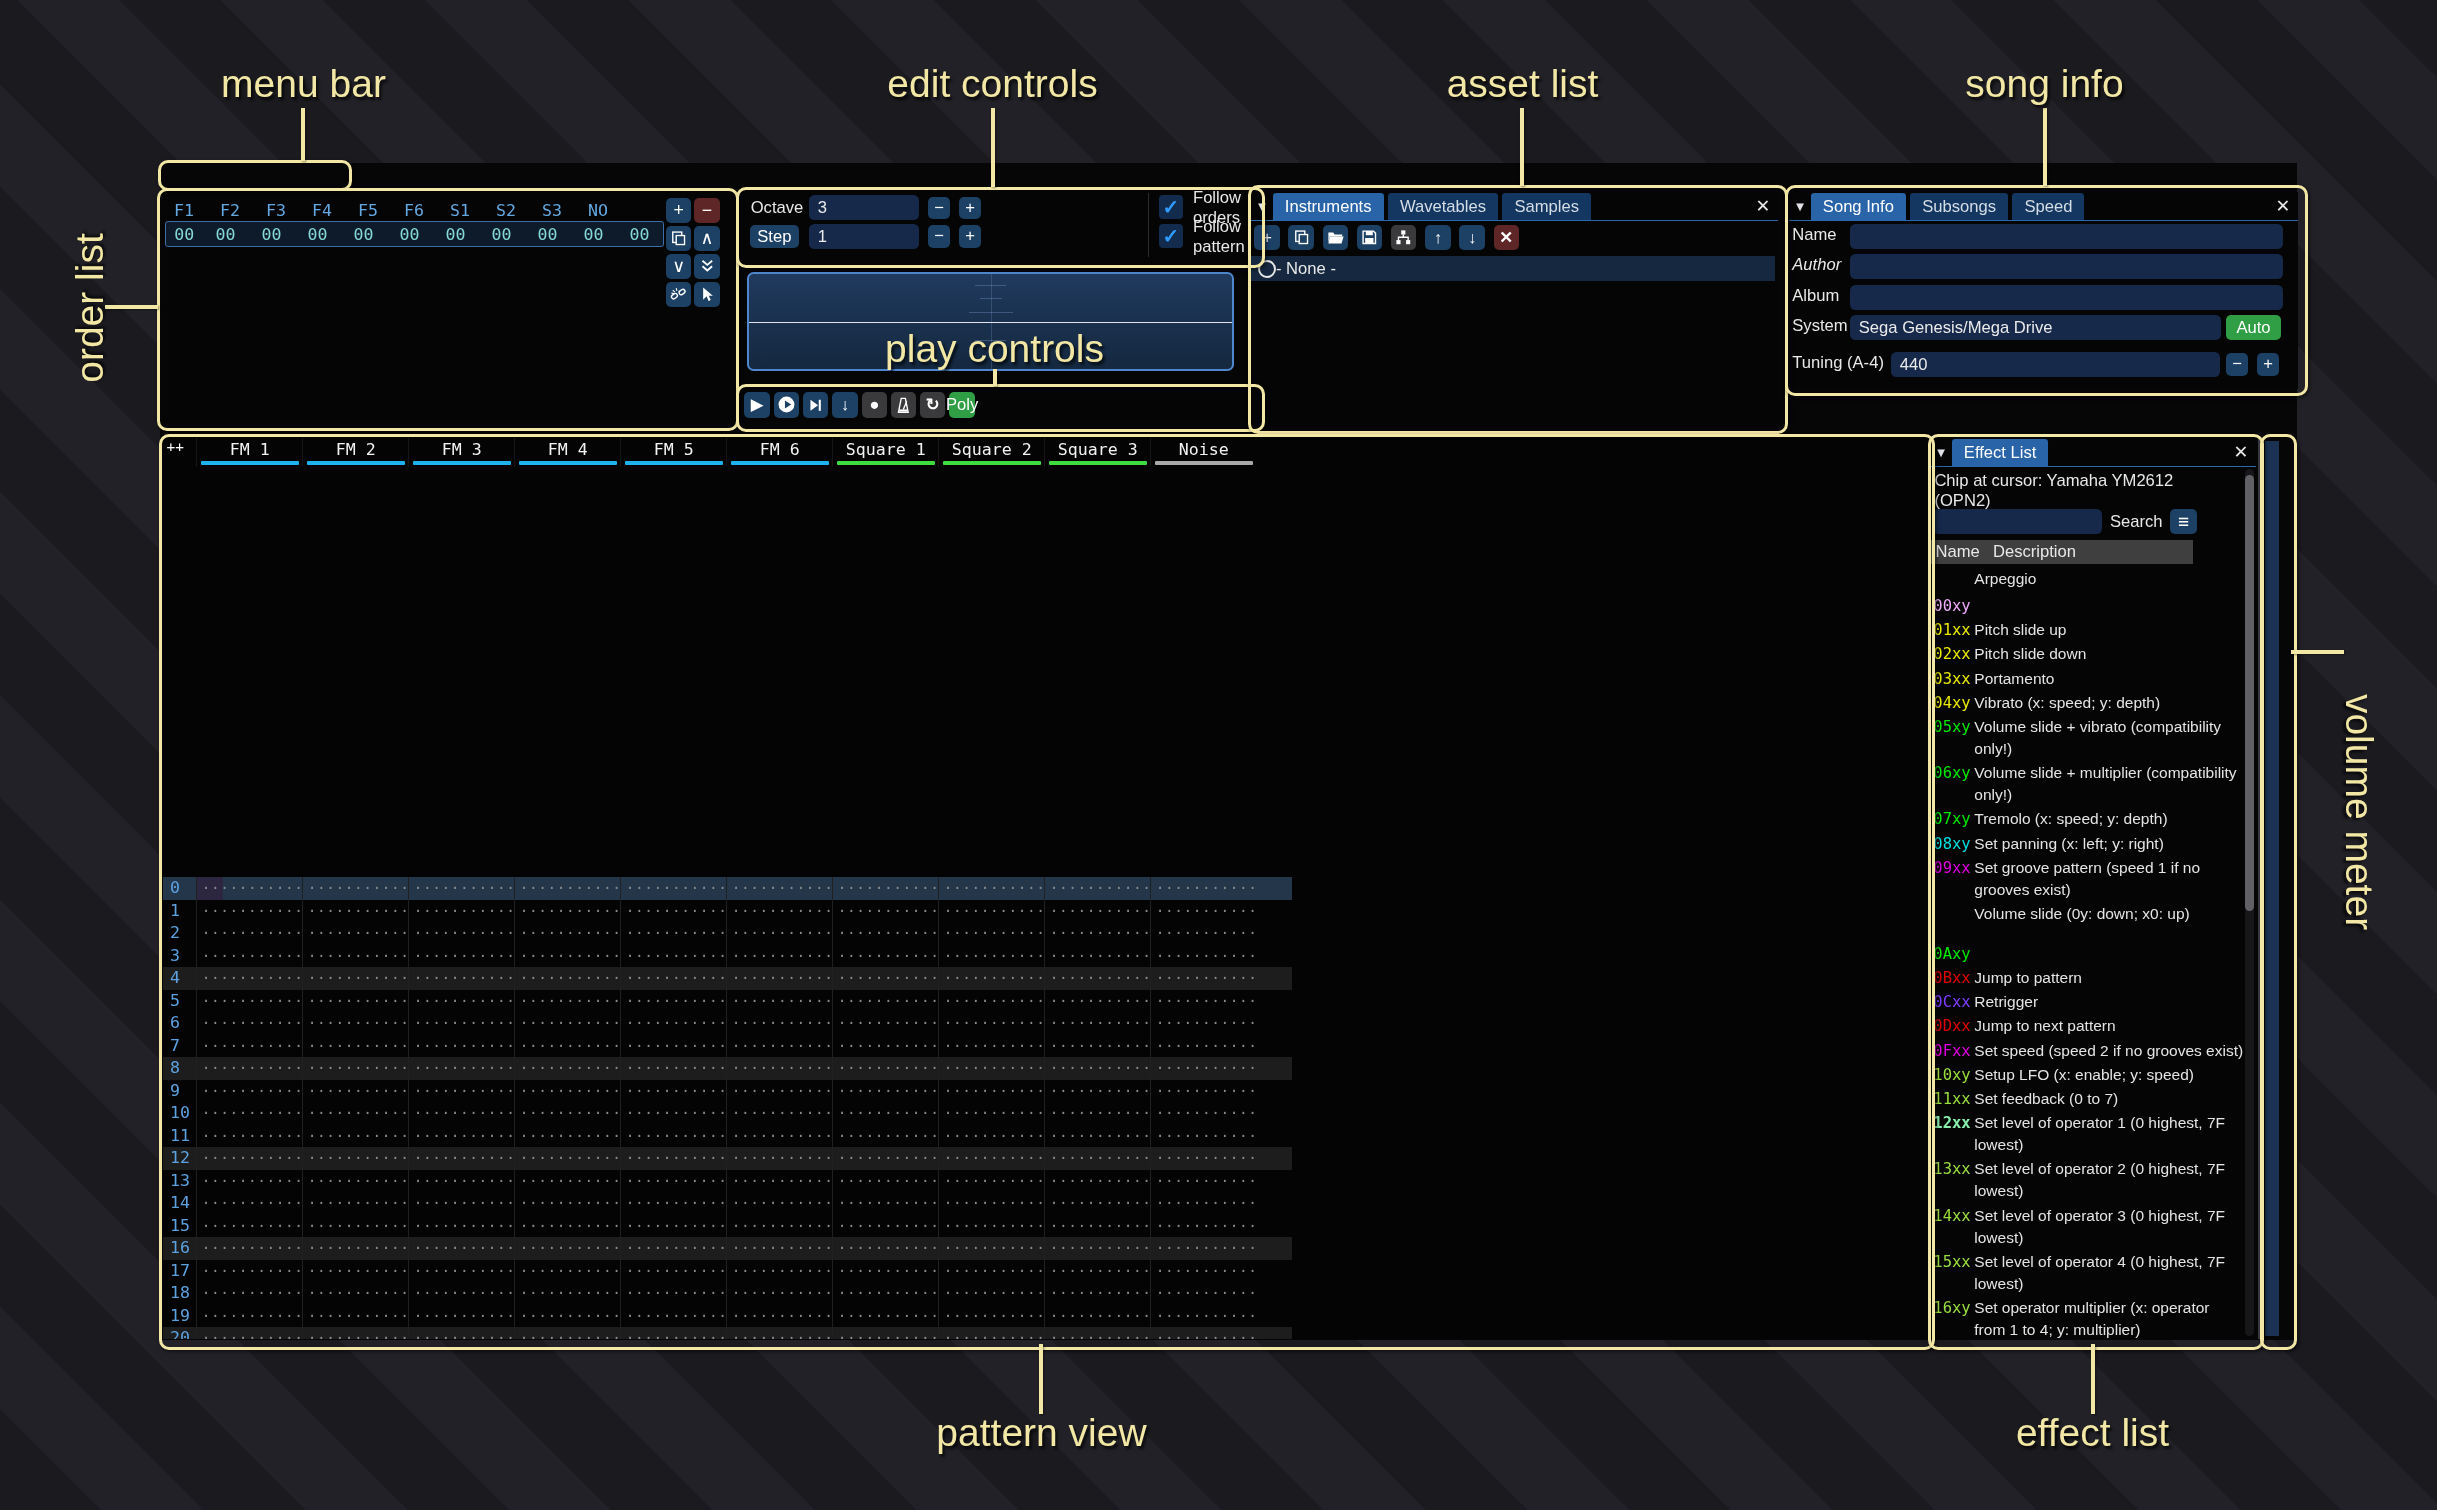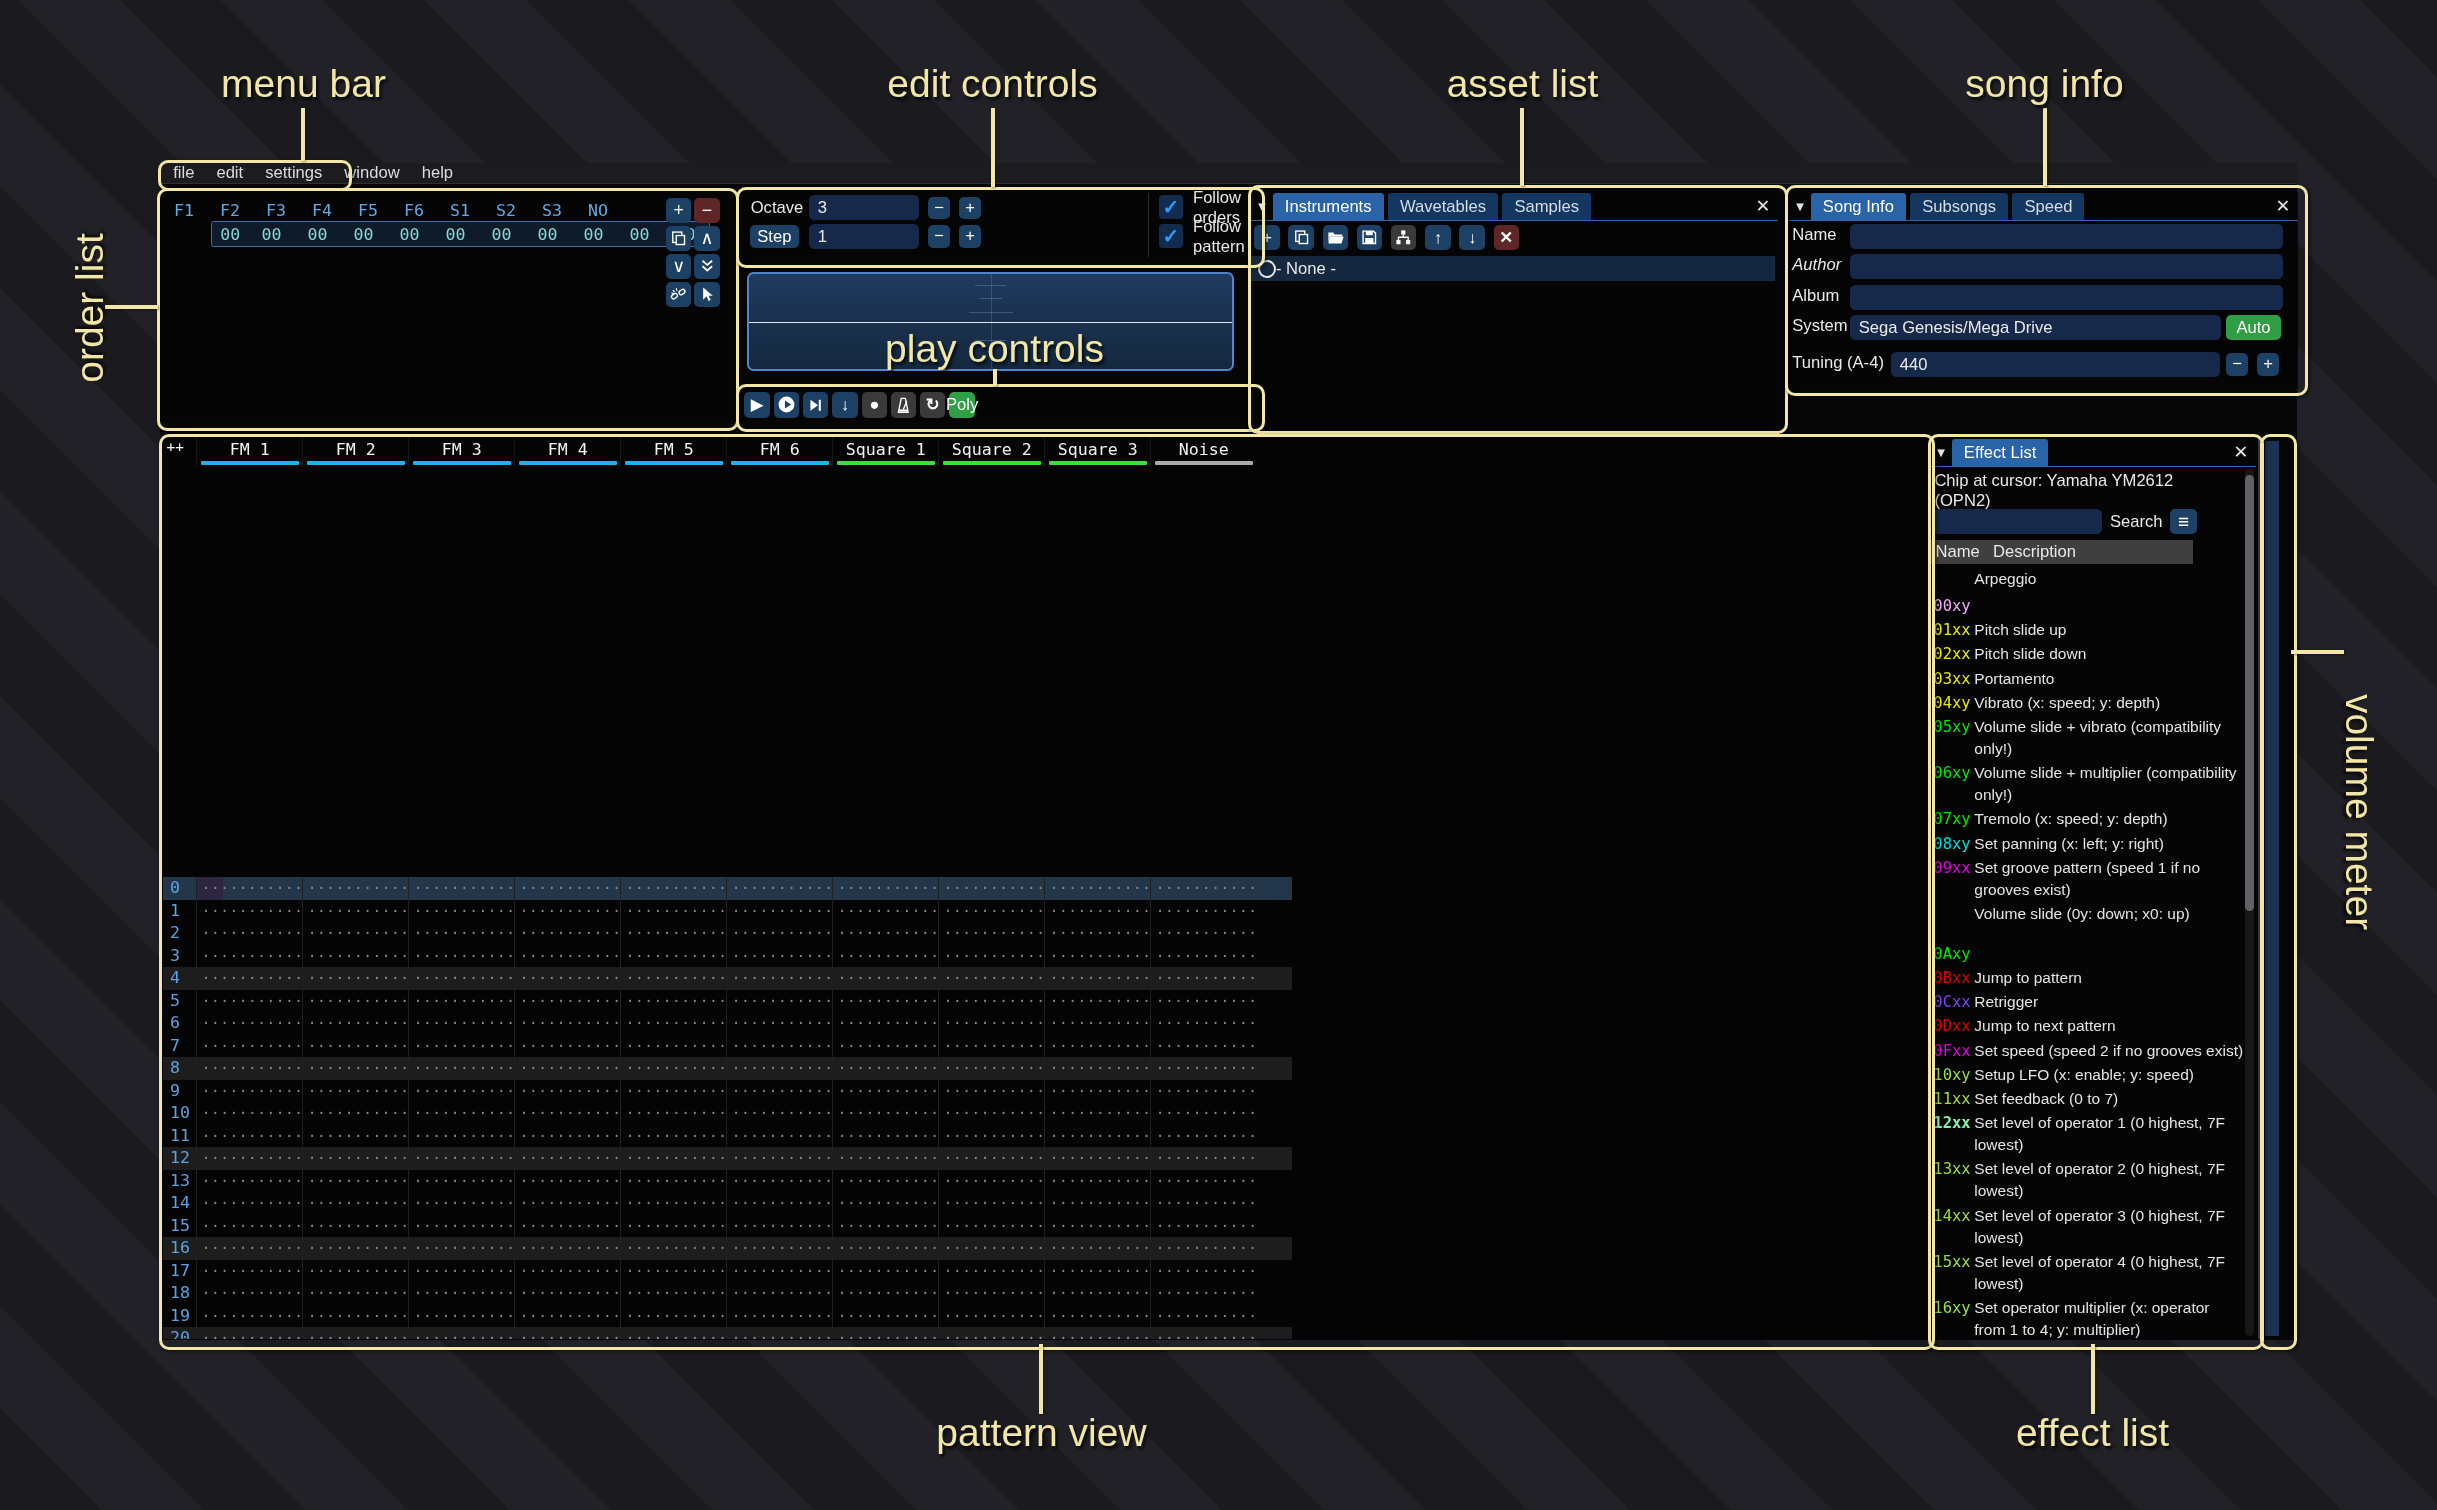--- a/index.html
+++ b/index.html
@@ -25,21 +25,21 @@
   .chk{width:24px;height:24px;border-radius:3.9px;background:#132c4e;display:flex;align-items:center;justify-content:center;color:#2f9bff;font-size:20px;font-weight:bold;}
   .lbl{color:#e8e8e8;font-size:16.6px;}
   .mono{font-family:"DejaVu Sans Mono",monospace;}
   svg{display:block;}
   
   #orders{position:absolute;left:1.1px;top:29px;width:569px;height:230px;background:#050505;}
   #ord-head{position:absolute;left:0;top:8.8px;display:flex;}
   #ord-head .spacer{width:41px;}
   .ocol{width:46px;text-align:center;color:#63a8e0;font-size:16.6px;}
   #ord-row{position:absolute;left:4.4px;top:29px;width:497px;height:24px;border:1.1px solid #3d6ea8;border-radius:2.8px;
-    background:#0e1b2b;display:flex;align-items:center;margin-left:46px;}
+    background:#0e1b2b;display:flex;align-items:center;}
   #ord-row .idx{width:36px;padding-left:7.7px;box-sizing:border-box;color:#84d8d8;font-size:16.6px;}
   .ocell{width:46px;text-align:center;color:#84d8d8;font-size:16.6px;}
   #ord-btns{position:absolute;left:505px;top:5.5px;display:grid;grid-template-columns:25.4px 25.4px;grid-auto-rows:25.4px;gap:2.8px;}
   #ord-btns .btn{font-size:17.7px;}
   
   #editctl{position:absolute;left:583px;top:28px;width:519px;height:71px;background:#050505;}
   .erow1{position:absolute;display:flex;align-items:center;}
   #ec-vline{position:absolute;left:405px;top:2.2px;width:1.1px;height:64px;background:#2c2c30;}
   .stepchip{background:#1d4065;border-radius:5px;color:#fff;font-size:16.6px;padding:1.7px 7.7px;}
   .pm{width:22px;height:22.6px;font-size:16.6px;background:#1d4065;}
@@ -107,28 +107,20 @@
     text-shadow:2.2px 2.8px 2.8px rgba(0,0,0,.7);white-space:nowrap;}
   .rot-ccw{transform:rotate(-90deg);} .rot-cw{transform:rotate(90deg);}
 </style>
 </head>
 <body>
 
 <div id="stage">
 
   <div id="app">
 
-    <div id="menubar">
-
-    <span class="mitem">file</span>
-        <span class="mitem">edit</span>
-        <span class="mitem">settings</span>
-        <span class="mitem">window</span>
-        <span class="mitem">help</span>
-      </div>
 
     <div id="orders">
       <div id="ord-head">
         <span class="spacer"></span>
       </div>
       <div id="ord-head2" class="abs" style="left:0;top:8.8px;display:flex;">
 
       <span class="ocol mono">F1</span>
           <span class="ocol mono">F2</span>
           <span class="ocol mono">F3</span>

